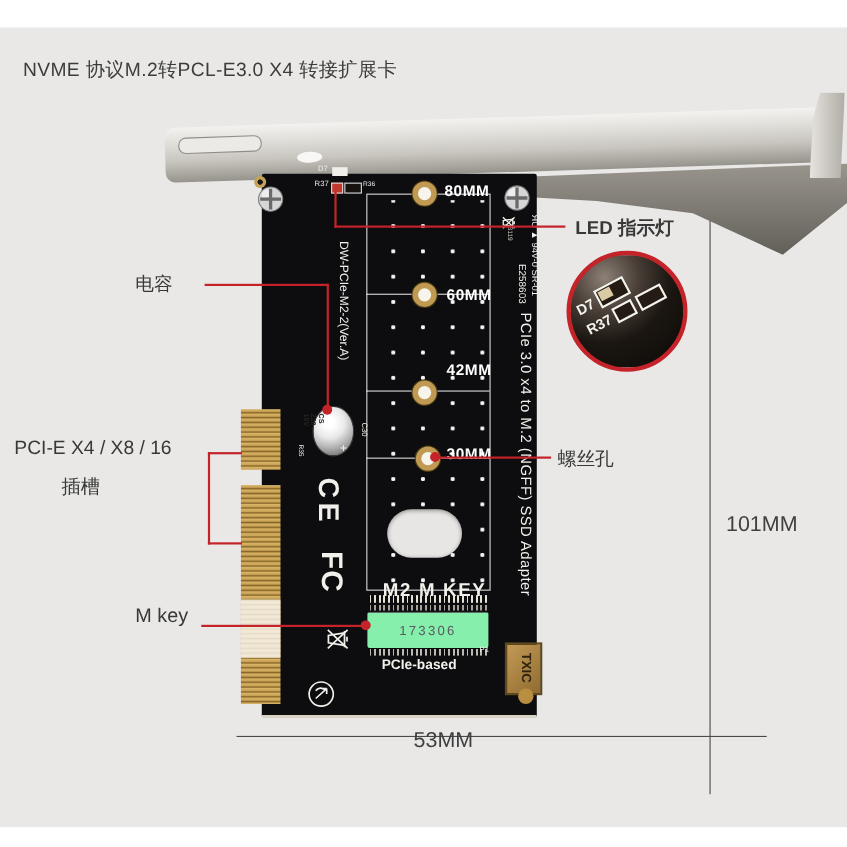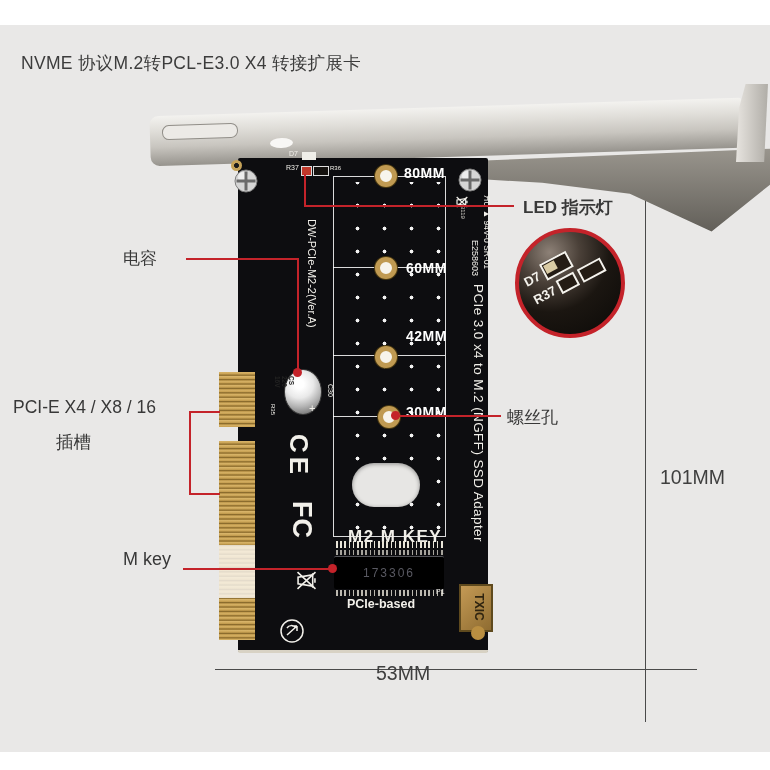--- a/index.html
+++ b/index.html
@@ -34,21 +34,21 @@
   .screw svg{display:block;}
   .silkframe{left:333px;top:176px;width:111px;height:359px;border:1px solid rgba(255,255,255,.85);}
   .silkline{left:333px;width:112px;height:1px;background:rgba(255,255,255,.85);}
   .dots{left:337px;top:182px;width:104px;height:350px;
     background-image:radial-gradient(circle,rgba(255,255,255,.95) 1.7px,rgba(0,0,0,0) 2.2px);
     background-size:27px 23px;background-position:7px 12px;}
   .standoff{width:12px;height:12px;border:5px solid #c09a52;border-radius:50%;background:#f7f4ec;box-shadow:0 0 0 1px rgba(80,62,18,.9);}
   .lenlbl{color:#ffffff;font-weight:bold;font-size:14px;letter-spacing:.5px;white-space:nowrap;}
   .ovalhole{left:352px;top:463px;width:68px;height:44px;border-radius:22px;background:#e7e6e4;box-shadow:inset 0 1px 4px rgba(0,0,0,.4);}
   .m2pads{background:repeating-linear-gradient(to right,#e8e4d8 0px,#e8e4d8 1.6px,rgba(0,0,0,0) 1.6px,rgba(0,0,0,0) 4.2px);}
-  .m2body{left:334px;top:556px;width:110px;height:32px;background:#000000;border-top:1px solid #55555a;border-radius:2px;
+  .m2body{left:334px;top:556px;width:110px;height:32px;background:#86efac;border-top:1px solid #55555a;border-radius:2px;
     text-align:center;line-height:32px;font-size:12px;color:#595962;letter-spacing:2px;}
   .txic{left:459px;top:584px;width:30px;height:44px;background:linear-gradient(135deg,#c49a55,#8f6c31);border:2px solid #5f4a1e;}
   .txic span{position:absolute;left:4px;top:14px;color:#2f2410;font-weight:bold;font-size:12px;transform:rotate(90deg);}
   .golddot{left:471px;top:626px;width:14px;height:14px;border-radius:50%;background:#b98e41;}
   .wtxt{color:#f2f0ea;white-space:nowrap;}
   .vtext{transform-origin:0 0;transform:rotate(90deg);white-space:nowrap;}
 
   
   .cap{left:284px;top:369px;width:36px;height:44px;border-radius:50%;border:1px solid #3a3a3a;
     background:radial-gradient(circle at 40% 32%,#ffffff 12%,#e9e9e9 38%,#b3b3b3 62%,#6f6f6f 88%);}

